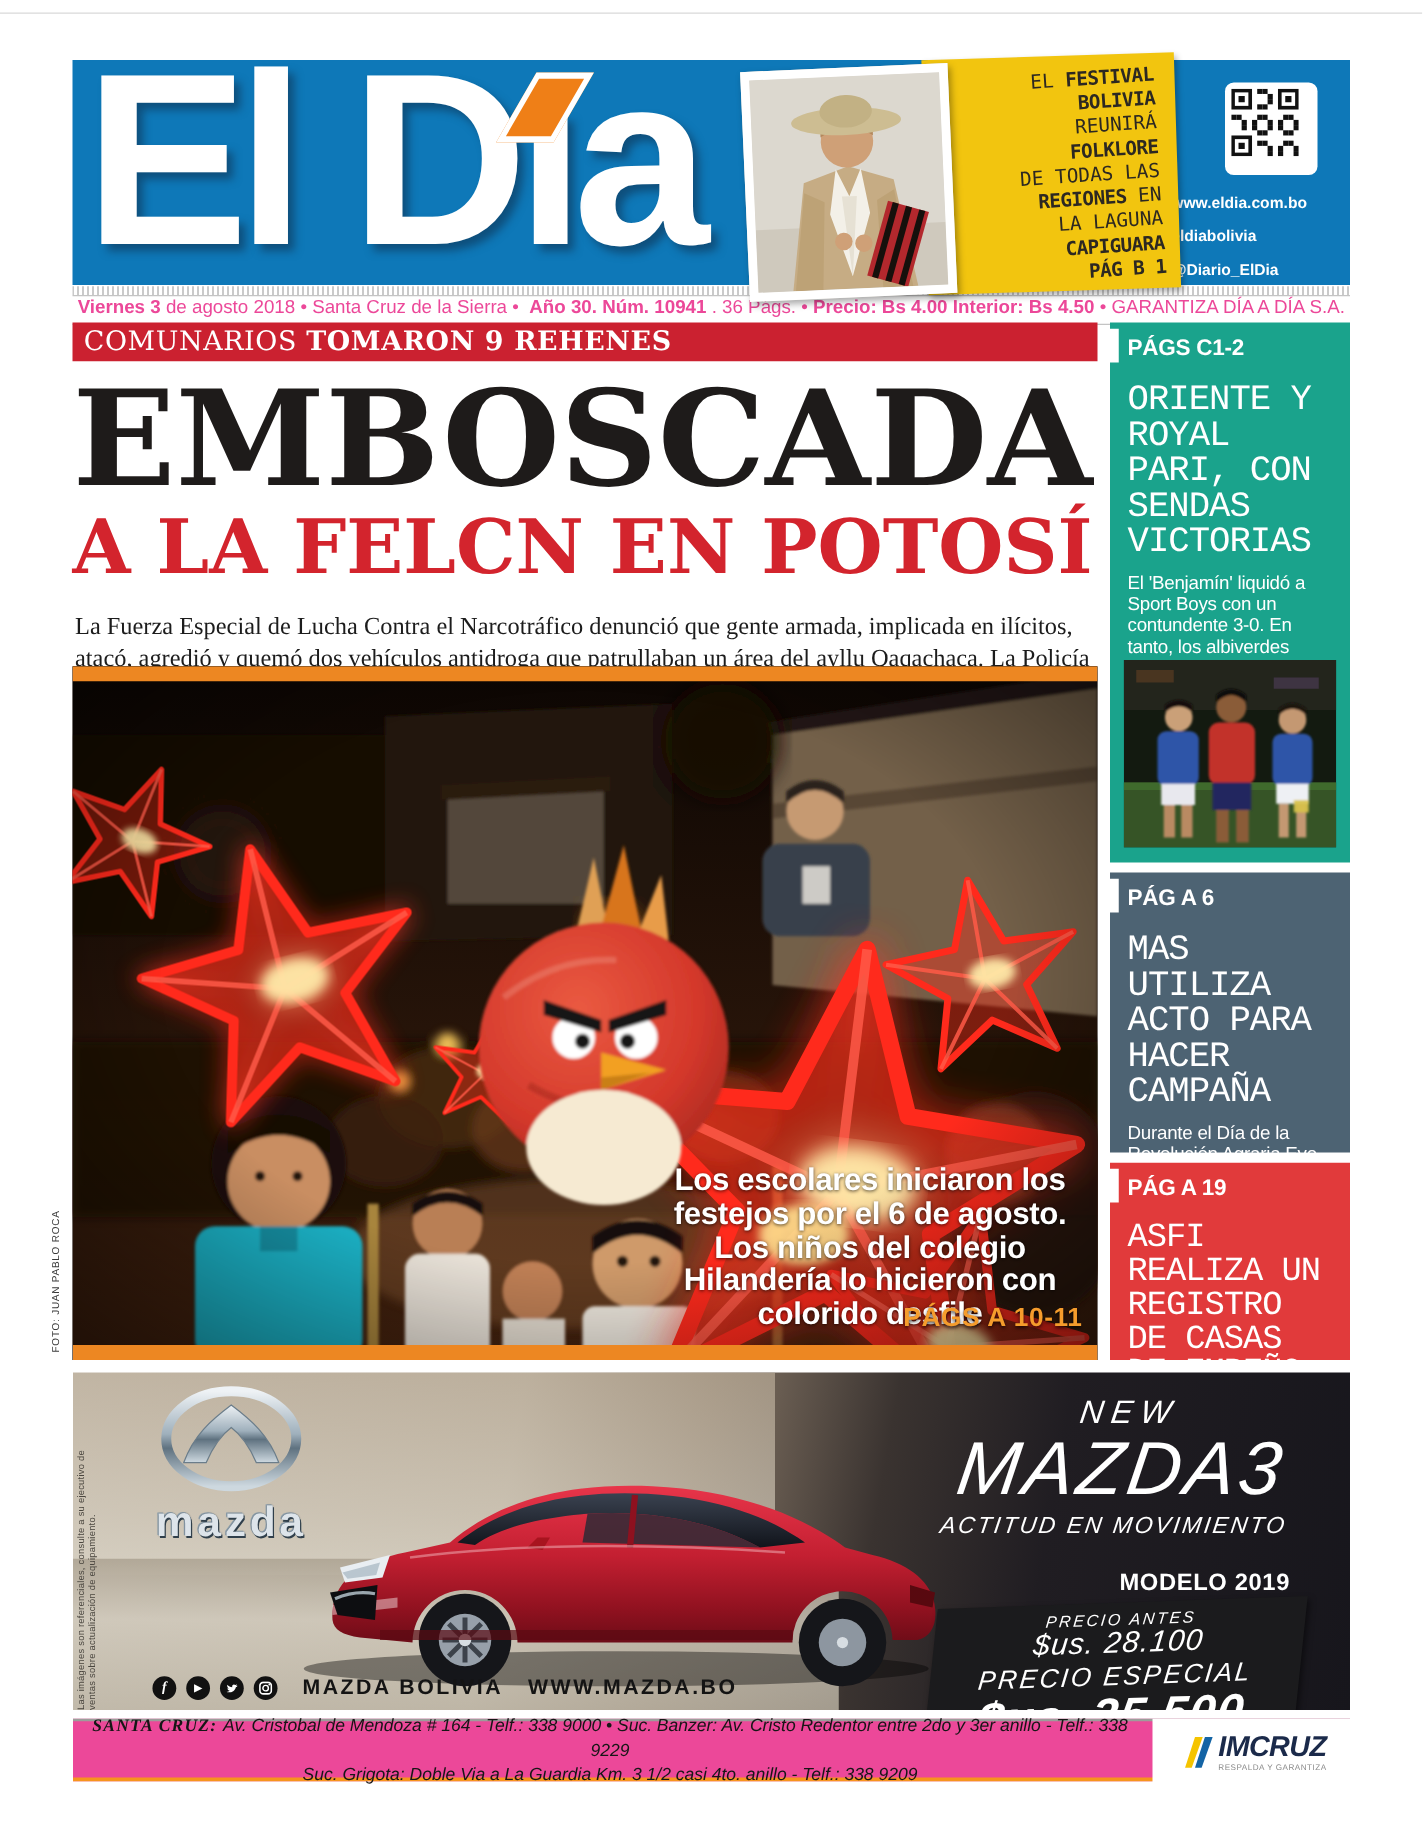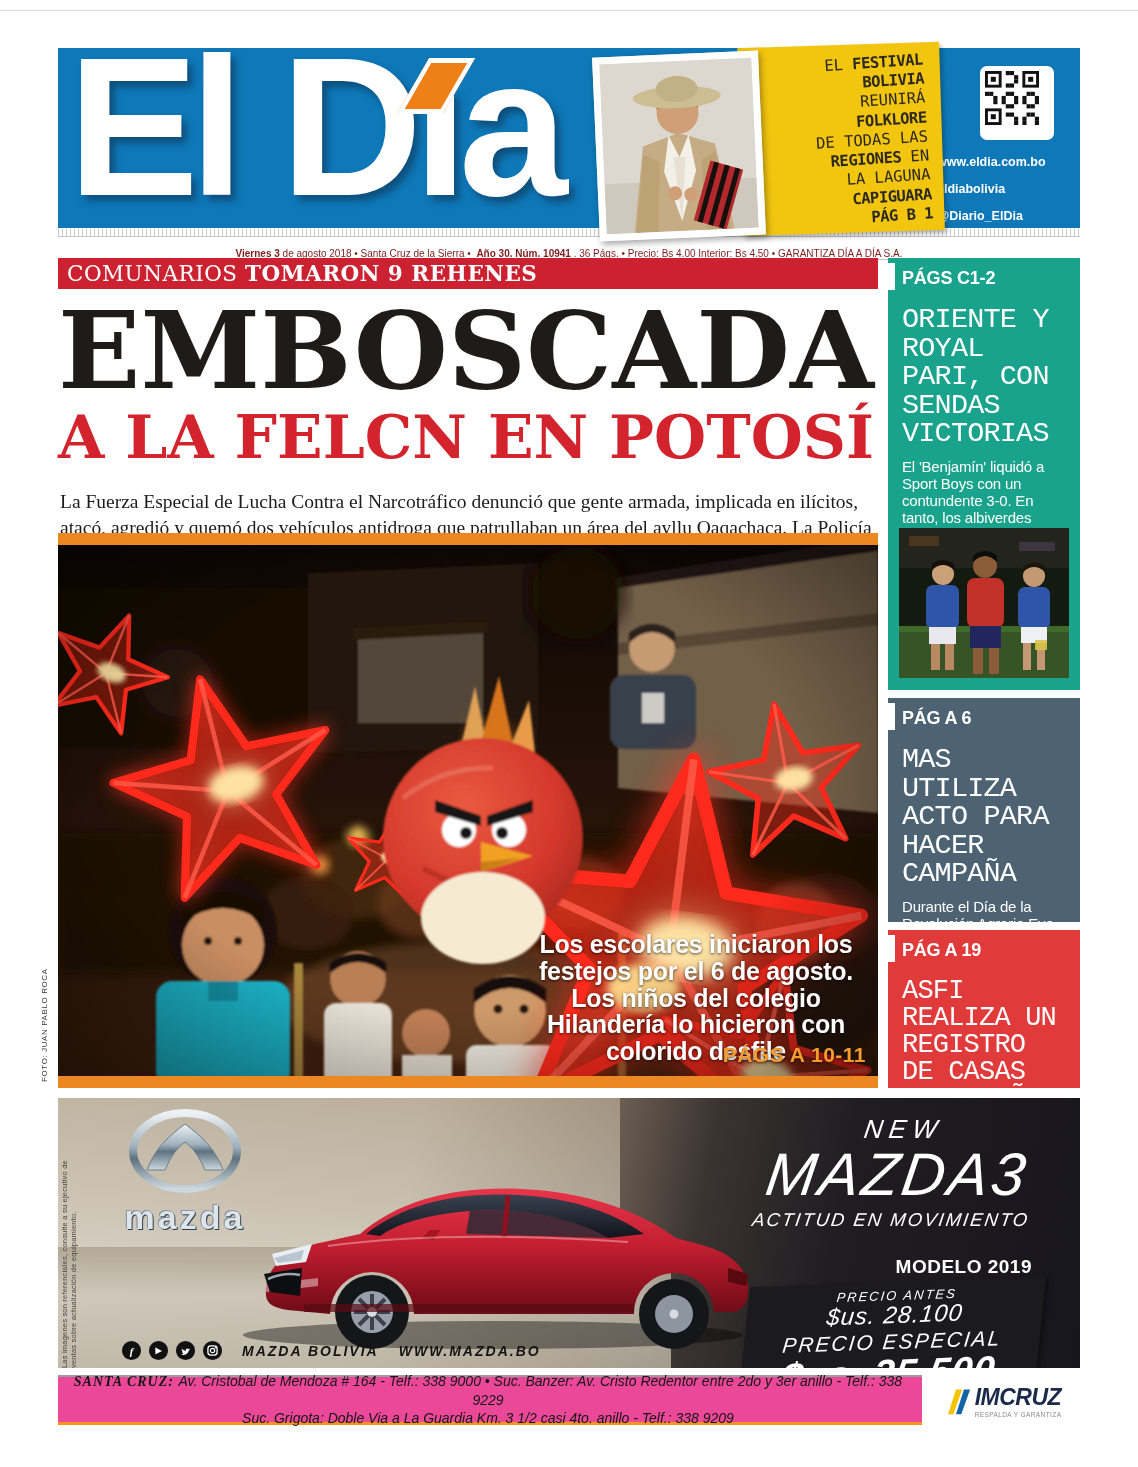--- a/index.html
+++ b/index.html
@@ -33,22 +33,22 @@
   .qr{right:26px;top:18px;width:64px;height:64px;background:#fff;border-radius:7px;padding:5px;}
   .social{right:12px;top:104px;width:158px;}
   .social-row{display:flex;align-items:center;gap:7px;margin-bottom:7px;}
   .social-row .lbl{color:#fff;font-weight:bold;font-size:12.5px;white-space:nowrap;}
   .sicon{width:20px;height:20px;flex:0 0 auto;}
 
   
   .ticks{left:58px;top:229px;width:1022px;height:7px;
          background:repeating-linear-gradient(90deg,#adadad 0 1px,transparent 1px 4px);opacity:.65;}
   .dateline{left:58px;top:236px;width:1022px;height:22px;border-top:1px solid #c4c4c4;
-            border-bottom:1px solid #c4c4c4;display:flex;align-items:flex-end;justify-content:center;
-            font-size:10px;color:#7f1d1d;}
+            border-bottom:1px solid #c4c4c4;display:flex;align-items:flex-start;justify-content:center;
+            font-size:15px;color:#ec4899;}
   .dateline span{white-space:pre;}
 
   
   .kicker{left:58px;top:258px;width:820px;height:31px;background:#cb2130;color:#fff;
           display:flex;align-items:center;padding-left:9px;box-sizing:border-box;
           font-family:"DejaVu Serif",serif;font-size:21.5px;letter-spacing:.5px;}
   .kicker span{white-space:pre;}
   .headline-svg{left:56px;top:292px;overflow:visible;}
   .subhead-svg{left:56px;top:402px;overflow:visible;}
   .deck{left:60px;top:466px;width:818px;font-family:"Liberation Serif",serif;font-size:19.5px;
@@ -98,21 +98,21 @@
   .modelo{position:absolute;right:48px;top:158px;color:#fff;font-weight:bold;font-size:19px;letter-spacing:.5px;}
   .pricebox{position:absolute;right:40px;top:184px;width:268px;background:#1b1b1d;color:#fff;
       transform:skew(-6deg,-2deg);padding:6px 14px 8px;text-align:center;box-shadow:2px 3px 5px rgba(0,0,0,.5);}
   .pb-s{font-style:italic;font-size:13px;letter-spacing:2px;}
   .pb-m{font-style:italic;font-size:24px;letter-spacing:1px;line-height:1.0;}
   .pb-l{font-style:italic;font-size:21px;letter-spacing:2px;margin-top:3px;}
   .pb-xl{font-style:italic;font-size:38px;font-weight:bold;letter-spacing:1px;line-height:1.0;}
   .ad-social{position:absolute;left:64px;bottom:8px;display:flex;align-items:center;gap:8px;}
   .adso{width:19px;height:19px;border-radius:50%;background:#111;color:#fff;display:flex;
       align-items:center;justify-content:center;font-size:11px;font-weight:bold;}
-  .ad-dealer{font-style:italic;font-weight:bold;font-size:14px;color:#141414;letter-spacing:2px;margin-left:12px;}
+  .ad-dealer{font-weight:bold;font-size:17px;color:#141414;letter-spacing:2px;margin-left:12px;}
 
   
   .footer{left:58px;top:1375px;width:1022px;height:50px;background:#ec4899;
       border-top:2px solid #9d9d9b;border-bottom:3px solid #f7941e;box-sizing:border-box;}
   .foot-text{position:absolute;left:0;top:0;width:860px;height:100%;display:flex;flex-direction:column;
       justify-content:center;text-align:center;font-style:italic;font-size:14px;color:#161616;line-height:1.3;}
   .foot-text .seg-b{font-family:"Liberation Serif",serif;font-weight:bold;letter-spacing:1px;}
   .imcruz{position:absolute;right:0;top:-2px;width:158px;height:52px;background:#fff;
       display:flex;align-items:center;justify-content:center;gap:4px;}
   .imcruz-name{font-style:italic;font-weight:bold;font-size:23px;color:#1b2a4a;letter-spacing:-.5px;}
@@ -241,21 +241,21 @@
       </div>
     </div>
   </div>
 
   <div class="abs ticks"></div>
   <div class="abs dateline">
       <span class="seg-b" style="font-weight: bold;">Viernes 3 </span>
       <span>de agosto 2018 • Santa Cruz de la Sierra •  </span>
       <span class="seg-b" style="font-weight: bold;">Año 30. Núm. 10941</span>
       <span> . 36 Págs. • </span>
-      <span class="seg-b" style="font-weight: normal;">Precio: Bs 4.00 Interior: Bs 4.50</span>
+      <span class="seg-b" style="font-weight: bold;">Precio: Bs 4.00 Interior: Bs 4.50</span>
       <span> • GARANTIZA DÍA A DÍA S.A.</span>
     </div>
 
   <div class="abs kicker">
       <span>COMUNARIOS </span>
       <span class="seg-b" style="font-weight: bold;">TOMARON 9 REHENES</span>
     </div>
 
   <svg class="abs headline-svg" width="824" height="112">
     <text x="2" y="96" font-family="DejaVu Serif, serif" font-weight="bold" font-size="106" fill="#1e1b1a" textLength="816" lengthAdjust="spacingAndGlyphs">EMBOSCADA</text>

